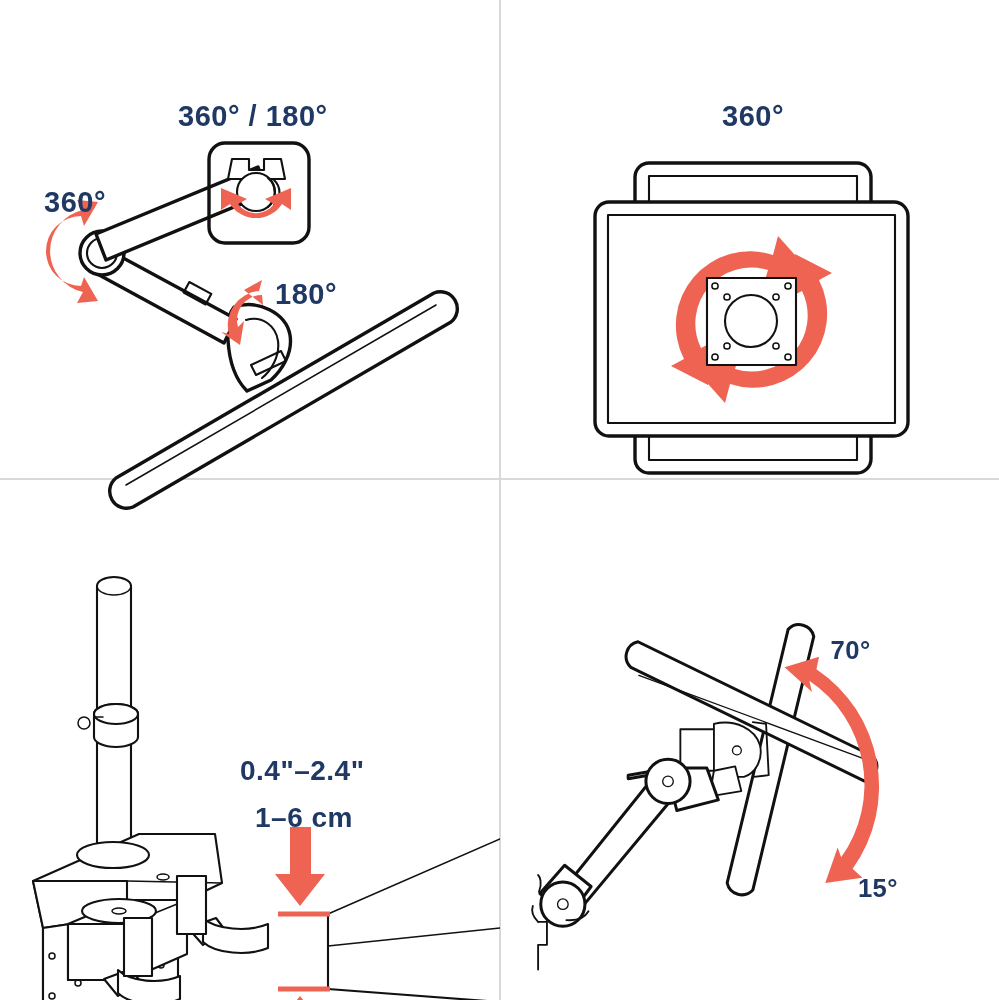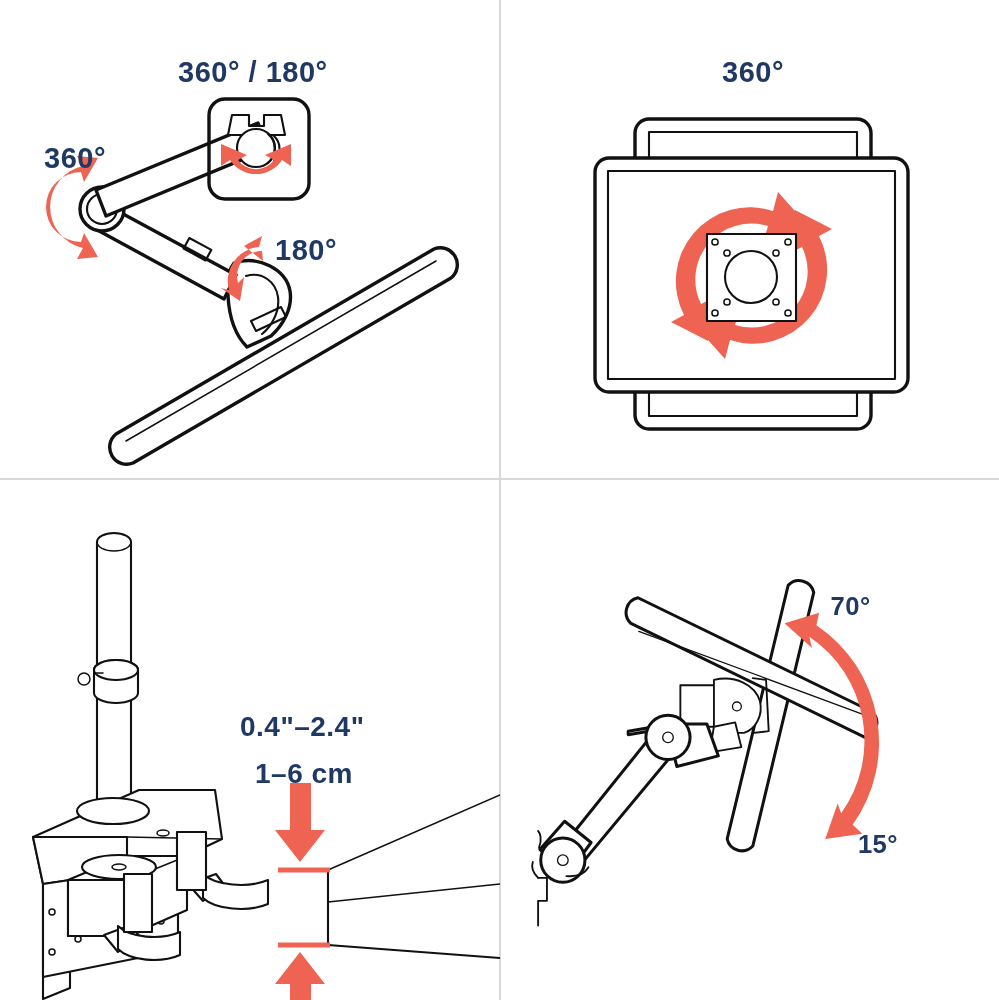--- a/index.html
+++ b/index.html
@@ -14,20 +14,21 @@
   #page {
     position: relative;
     width: 999px;
     height: 1000px;
     background: #ffffff;
     overflow: hidden;
   }
   .quadrant {
     position: absolute;
     overflow: hidden;
+    margin-top: 44px;
   }
   #q-tl { left: 0;   top: 0;   width: 500px; height: 478px; }
   #q-tr { left: 501px; top: 0;   width: 498px; height: 478px; }
   #q-bl { left: 0;   top: 480px; width: 500px; height: 520px; }
   #q-br { left: 501px; top: 480px; width: 440px; height: 520px; }
 
   .divider {
     position: absolute;
     background: #d9d9d9;
   }

